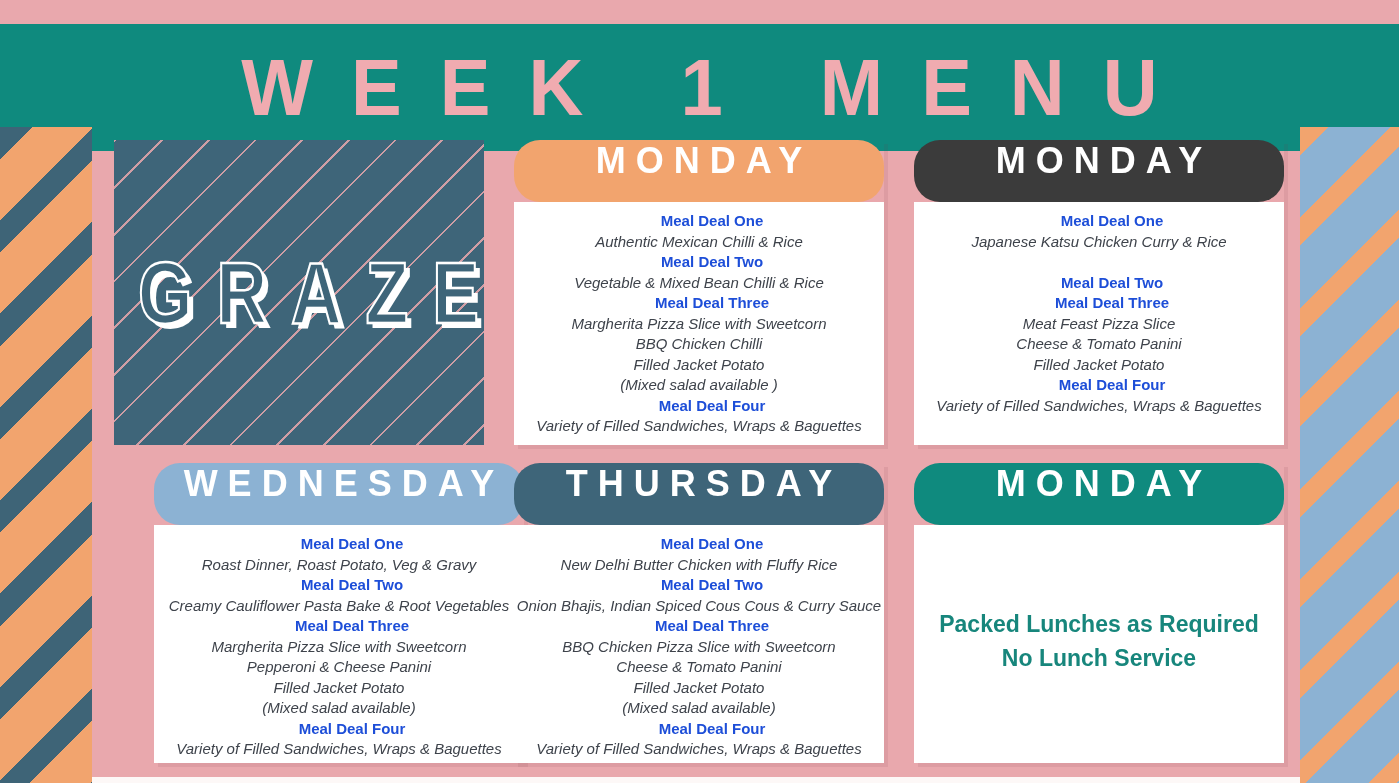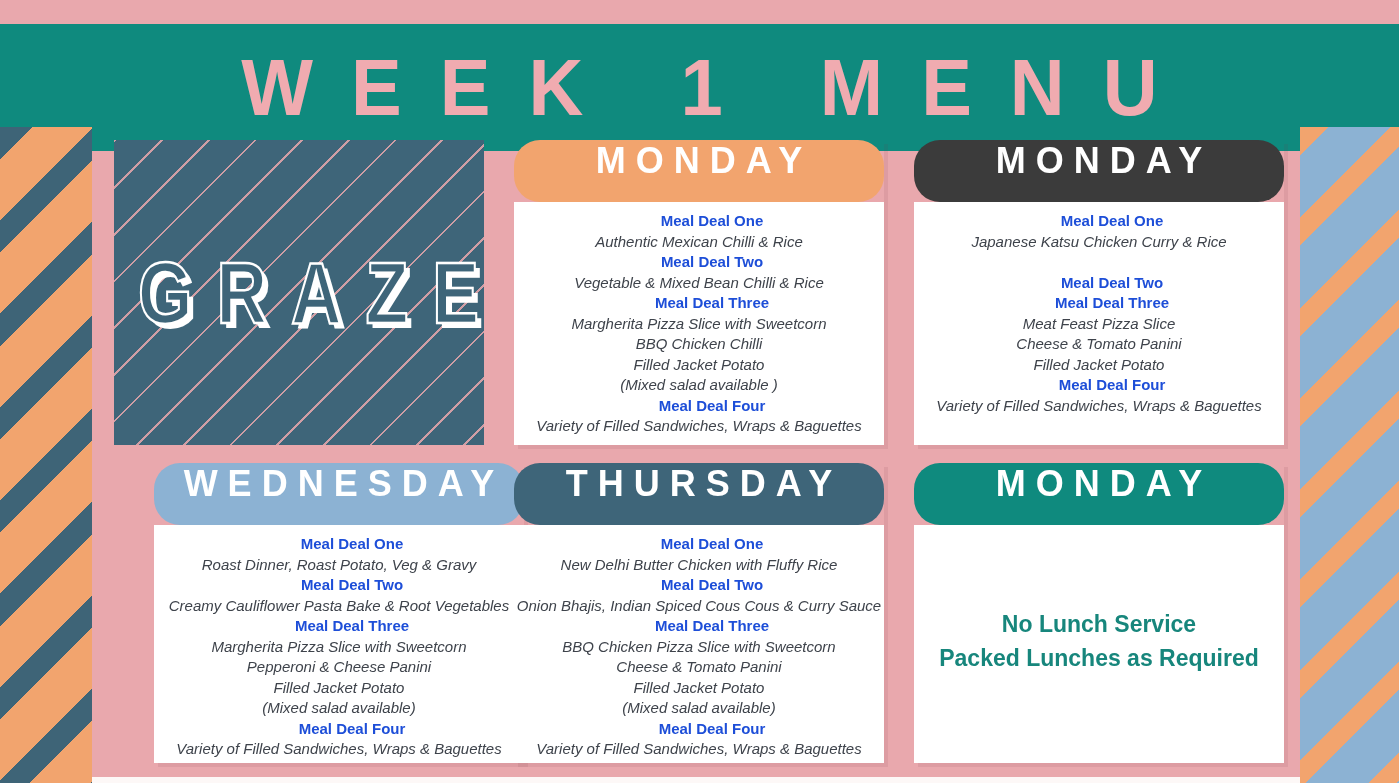--- a/index.html
+++ b/index.html
@@ -172,18 +172,18 @@
         <div class="line heading">Meal Deal Four</div>
         <div class="line item">Variety of Filled Sandwiches, Wraps &amp; Baguettes</div>
       </div>
   </div>
 
   <div class="card row2 col3">
     <div class="card-header" style="background: rgb(15, 138, 126);">
       <span class="day-title">MONDAY</span>
     </div>
     <div class="notice-body">
+      <div class="notice-line">Packed Lunches as Required</div>
       <div class="notice-line">No Lunch Service</div>
-      <div class="notice-line">Packed Lunches as Required</div>
     </div>
   </div>
 
 </div>
 
 </body></html>

